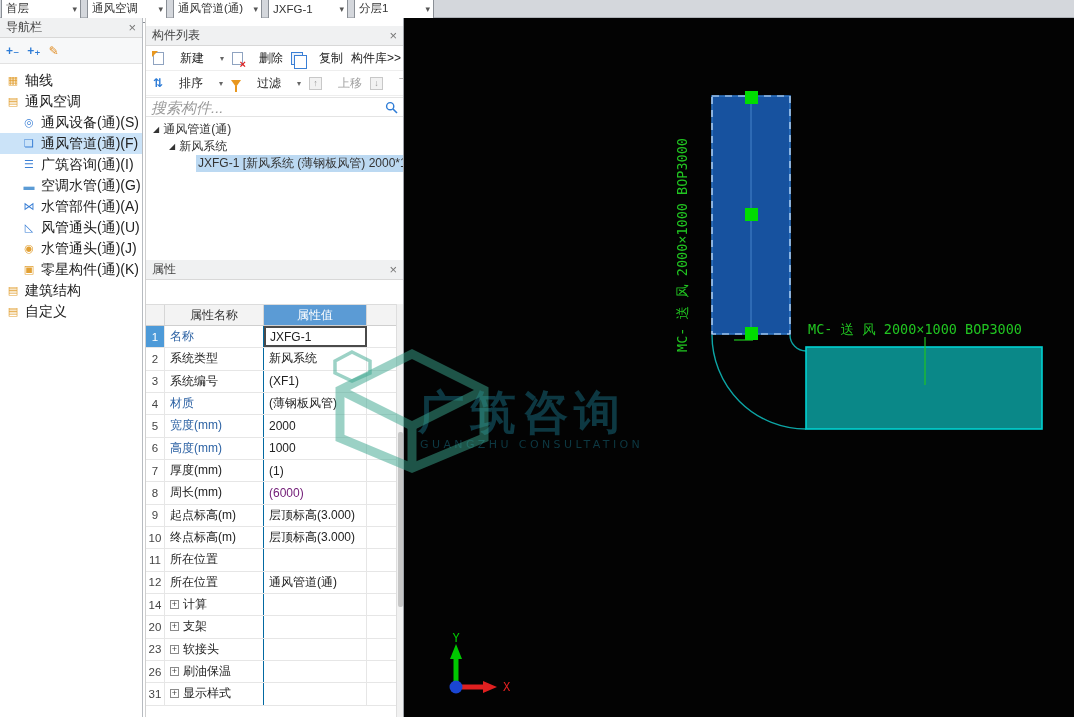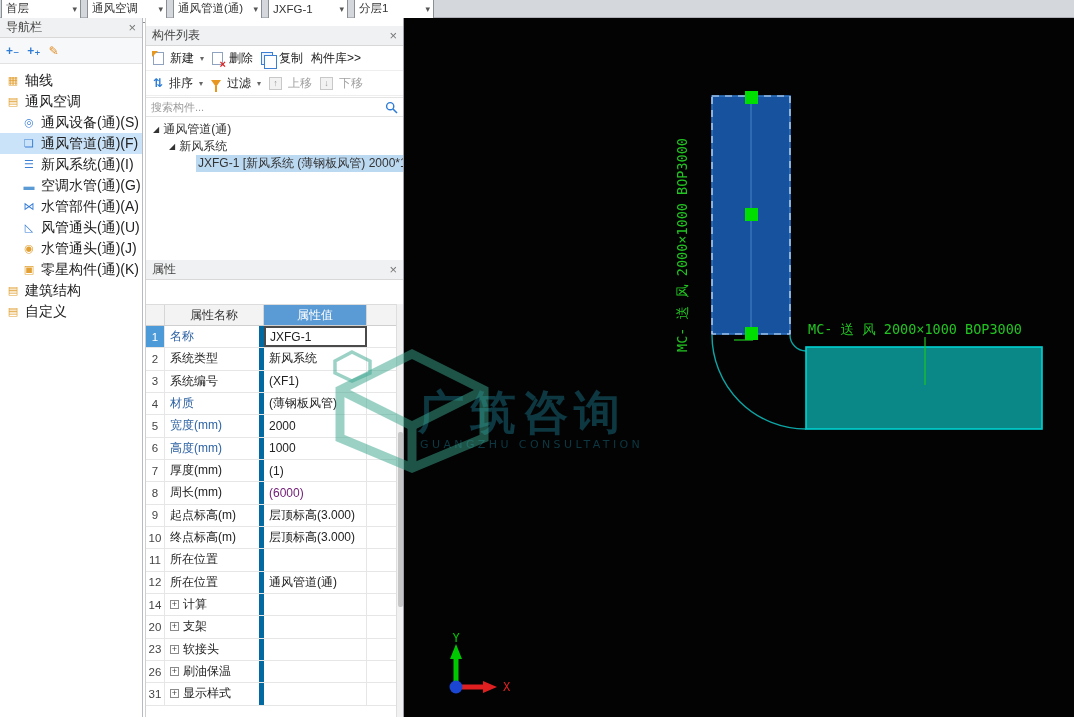--- a/index.html
+++ b/index.html
@@ -23,51 +23,51 @@
   .nav-item { height:21px; display:flex; align-items:center; gap:5px; padding-left:6px; cursor:default; white-space:nowrap; }
   .nav-item.lvl1 { padding-left:22px; }
   .nav-item.selected { background:#cbe3f8; }
   .nav-icon { width:14px; text-align:center; font-size:11px; }
   .nav-label { font-size:14px; color:#222; }
 
   
   #midpanel { position:absolute; left:145px; top:18px; width:259px; height:699px; background:#fff; border-left:1px solid #cfcfcf; border-right:1px solid #9ea2a8; }
   #complist { position:absolute; left:0; top:8px; width:100%; height:238px; border-bottom:4px solid #e4e6e8; }
   .toolrow { height:25px; display:flex; align-items:center; gap:4px; padding:0 5px; border-bottom:1px solid #eee; }
-  .tbtn { display:flex; align-items:center; gap:6px; padding:1px 2px; color:#222; white-space:nowrap; }
+  .tbtn { display:flex; align-items:center; gap:16px; padding:1px 2px; color:#222; white-space:nowrap; }
   .tbtn.disabled { color:#a2a2a2; }
   .caret-sm { color:#666; font-size:8px; }
   .ic-page { width:11px; height:13px; background:#fff; border:1px solid #8fa3c0; position:relative; display:inline-block; }
   .ic-page.new::before { content:""; position:absolute; left:-2px; top:-2px; border-left:6px solid #e8971e; border-bottom:6px solid transparent; }
   .ic-page.del::after { content:"×"; position:absolute; right:-4px; bottom:-6px; color:#d22; font-weight:bold; font-size:11px; }
   .ic-copy { width:12px; height:13px; border:1px solid #3a7fd5; background:#eaf2fc; position:relative; display:inline-block; }
   .ic-copy::before { content:""; position:absolute; left:2px; top:2px; width:11px; height:12px; border:1px solid #3a7fd5; background:#fff; }
   .ic-sort { color:#2e7cd6; font-size:12px; font-weight:bold; }
   .ic-funnel { width:0; height:0; border-left:5px solid transparent; border-right:5px solid transparent; border-top:7px solid #e8971e; position:relative; display:inline-block; }
   .ic-funnel::after { content:""; position:absolute; left:-1px; top:-1px; width:2px; height:6px; background:#e8971e; }
   .ic-box-arrow { width:13px; height:13px; border:1px solid #c8c8c8; background:#f2f2f2; color:#9a9a9a; display:inline-flex; align-items:center; justify-content:center; font-size:9px; }
   #searchrow { height:20px; margin:1px 0; border-top:1px solid #e4e4e4; border-bottom:1px solid #e4e4e4; display:flex; align-items:center; padding:0 5px; }
-  #search-input { flex:1; border:none; outline:none; font-size:11px; color:#555; font-family:inherit; }
+  #search-input { flex:1; border:none; outline:none; font-size:15px; color:#555; font-family:inherit;font-style:italic; }
   #search-input::placeholder { color:#9a9a9a; }
   .tree { padding-top:3px; }
   .tree-row { height:17px; display:flex; align-items:center; gap:4px; white-space:nowrap; font-size:12px; }
   .tri { font-size:8px; color:#333; }
   .tree-row.leaf { background:#bcd9f2; padding-left:2px; overflow:hidden; }
 
   
   #props { position:absolute; left:0; top:242px; width:100%; height:457px; }
   #ptable { position:absolute; left:0; top:44px; width:252px; }
   .phead { display:flex; height:22px; background:#f3f3f3; border-bottom:1px solid #cfcfcf; border-top:1px solid #dcdcdc; }
   .phead .c0 { width:19px; border-right:1px solid #d6d6d6; }
   .phead .c1 { width:99px; border-right:1px solid #d6d6d6; display:flex; align-items:center; justify-content:center; color:#333; }
   .phead .c2 { width:103px; border-right:1px solid #d6d6d6; display:flex; align-items:center; justify-content:center; background:#5b9bd5; color:#fff; }
   .prow { display:flex; height:22.33px; border-bottom:1px solid #e6e6e6; }
   .pnum { width:19px; display:flex; align-items:center; justify-content:center; border-right:1px solid #e6e6e6; color:#444; font-size:11.5px; }
   .prow.selected .pnum { background:#4d9ad8; color:#fff; }
-  .pname { width:99px; display:flex; align-items:center; gap:4px; padding-left:5px; border-right:5px solid #0369a1; color:#222; overflow:hidden; white-space:nowrap; }
+  .pname { width:99px; display:flex; align-items:center; gap:4px; padding-left:5px; border-right:1px solid #0369a1; color:#222; overflow:hidden; white-space:nowrap; }
   .pname.blue { color:#2e63a4; }
   .pval { width:103px; display:flex; align-items:center; padding-left:5px; border-right:1px solid #e6e6e6; color:#222; overflow:hidden; white-space:nowrap; }
   .pval.gray { color:#701a75; }
   .pval.focused { border:2px solid #4a4a4a; padding-left:4px; }
   .expand-box { width:9px; height:9px; border:1px solid #8a8a8a; display:inline-flex; align-items:center; justify-content:center; font-size:9px; line-height:1; color:#444; flex:none; }
   #props-scroll { position:absolute; right:0; top:44px; width:7px; height:413px; background:#f1f1f1; border-left:1px solid #dedede; }
   #props-thumb { position:absolute; left:0.5px; top:128px; width:5px; height:175px; background:#c6c6c6; border-radius:2px; }
 
   
   #canvas { position:absolute; left:404px; top:18px; width:670px; height:699px; background:#030303; }
@@ -124,21 +124,21 @@
         <div class="nav-item lvl1">
           <span class="nav-icon" style="color: rgb(58, 127, 213);">◎</span>
           <span class="nav-label">通风设备(通)(S)</span>
         </div>
         <div class="nav-item lvl1 selected">
           <span class="nav-icon" style="color: rgb(58, 127, 213);">❏</span>
           <span class="nav-label">通风管道(通)(F)</span>
         </div>
         <div class="nav-item lvl1">
           <span class="nav-icon" style="color: rgb(58, 127, 213);">☰</span>
-          <span class="nav-label">新风系统(通)(I)</span>
+          <span class="nav-label">广筑咨询(通)(I)</span>
         </div>
         <div class="nav-item lvl1">
           <span class="nav-icon" style="color: rgb(91, 155, 213);">▬</span>
           <span class="nav-label">空调水管(通)(G)</span>
         </div>
         <div class="nav-item lvl1">
           <span class="nav-icon" style="color: rgb(58, 127, 213);">⋈</span>
           <span class="nav-label">水管部件(通)(A)</span>
         </div>
         <div class="nav-item lvl1">

